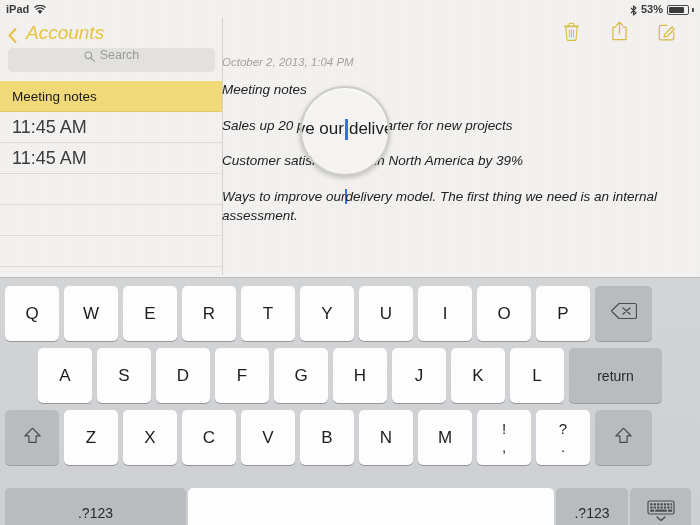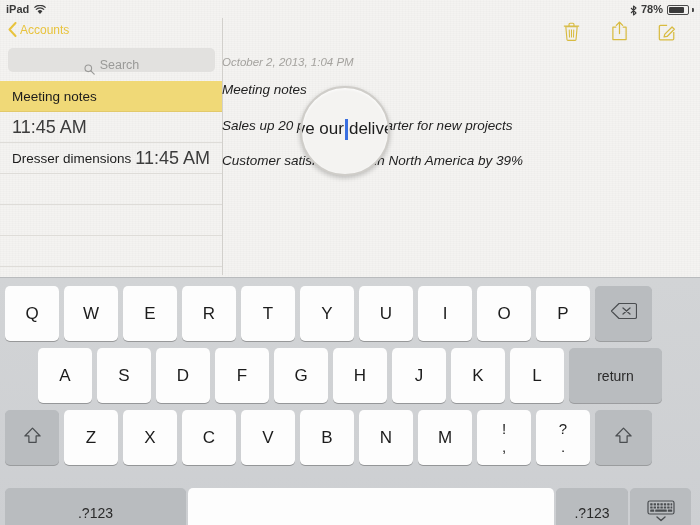--- a/index.html
+++ b/index.html
@@ -44,34 +44,35 @@
 
   
   #sidebar {
     position: absolute; top: 18px; left: 0;
     width: 223px; height: 257px;
     border-right: 1px solid #d2d0cc;
     overflow: hidden;
   }
   #back-accounts {
     position: absolute; top: 4px; left: 8px;
-    display: flex; align-items: center; gap: 3px;
-    color: #e8c33d; font-size: 12px;
+    display: flex; align-items: center; gap: 9px;
+    color: #e8c33d; font-size: 19px;
     cursor: pointer;
+    font-style: italic;
   }
   .chev-back { display:inline-block; width: 9px; height: 15px; }
   #search-wrap {
     position: absolute; top: 30px; left: 8px;
     width: 207px; height: 24px;
   }
   #search-field {
     width: 100%; height: 100%;
     background: #e2e1df;
     border-radius: 5px;
-    display: flex; align-items: flex-end; justify-content: center;
+    display: flex; align-items: flex-start; justify-content: center;
     gap: 5px;
     cursor: text;
   }
   .search-ico { width: 11px; height: 11px; }
   #search-placeholder { color: #9a9a98; font-size: 12.5px; }
 
   #note-list { position: absolute; top: 63px; left: 0; width: 222px; }
   .note-row {
     position: relative;
     height: 31px;
@@ -184,21 +185,21 @@
           <path d="M0.4 2.6 A8 8 0 0 1 11.6 2.6" stroke="#3a3a3a" stroke-width="1.2" fill="none"></path>
         </svg>
       </span>
     </div>
     <div id="status-right">
       <span class="bt-ico">
         <svg viewBox="0 0 7 11" width="7" height="11">
           <path d="M1 3 L6 8 L3.5 10 L3.5 1 L6 3 L1 8" stroke="#3a3a3a" stroke-width="1.1" fill="none" stroke-linejoin="round"></path>
         </svg>
       </span>
-      <span>78%</span>
+      <span>53%</span>
       <span class="batt-body">
           <span class="batt-fill"></span>
         </span>
         <span class="batt-cap"></span>
     </div>
   </div>
 
   <div id="sidebar">
 
     <div id="back-accounts">
@@ -224,21 +225,20 @@
 
     <div id="note-list">
       <div class="note-row selected">
         <span class="note-title">Meeting notes</span>
         <span class="note-time"></span>
       </div>
       <div class="note-row">
         <span class="note-time">11:45 AM</span>
       </div>
       <div class="note-row">
-        <span class="note-title">Dresser dimensions</span>
         <span class="note-time">11:45 AM</span>
       </div>
       <div class="note-row empty"></div>
       <div class="note-row empty"></div>
       <div class="note-row empty"></div>
       <div class="note-row empty"></div>
     </div>
   </div>
 
   <div id="note-pane">
@@ -272,20 +272,21 @@
         </span>
       </div>
     </div>
 
     <div id="note-date">October 2, 2013, 1:04 PM</div>
 
     <div id="note-body">
       <p>Meeting notes</p>
       <p>Sales up 20 percent this quarter for new projects</p>
       <p>Customer satisfaction up in North America by 39%</p>
+      <p><span>Ways to improve our</span><span class="caret"></span><span>delivery model.  The first thing we need is an internal assessment.</span></p>
     </div>
   </div>
 
   <div id="loupe">
     <div id="loupe-inner">
       <span>ve our</span>
         <span class="caret-big"></span>
         <span>delive</span>
     </div>
   </div>

